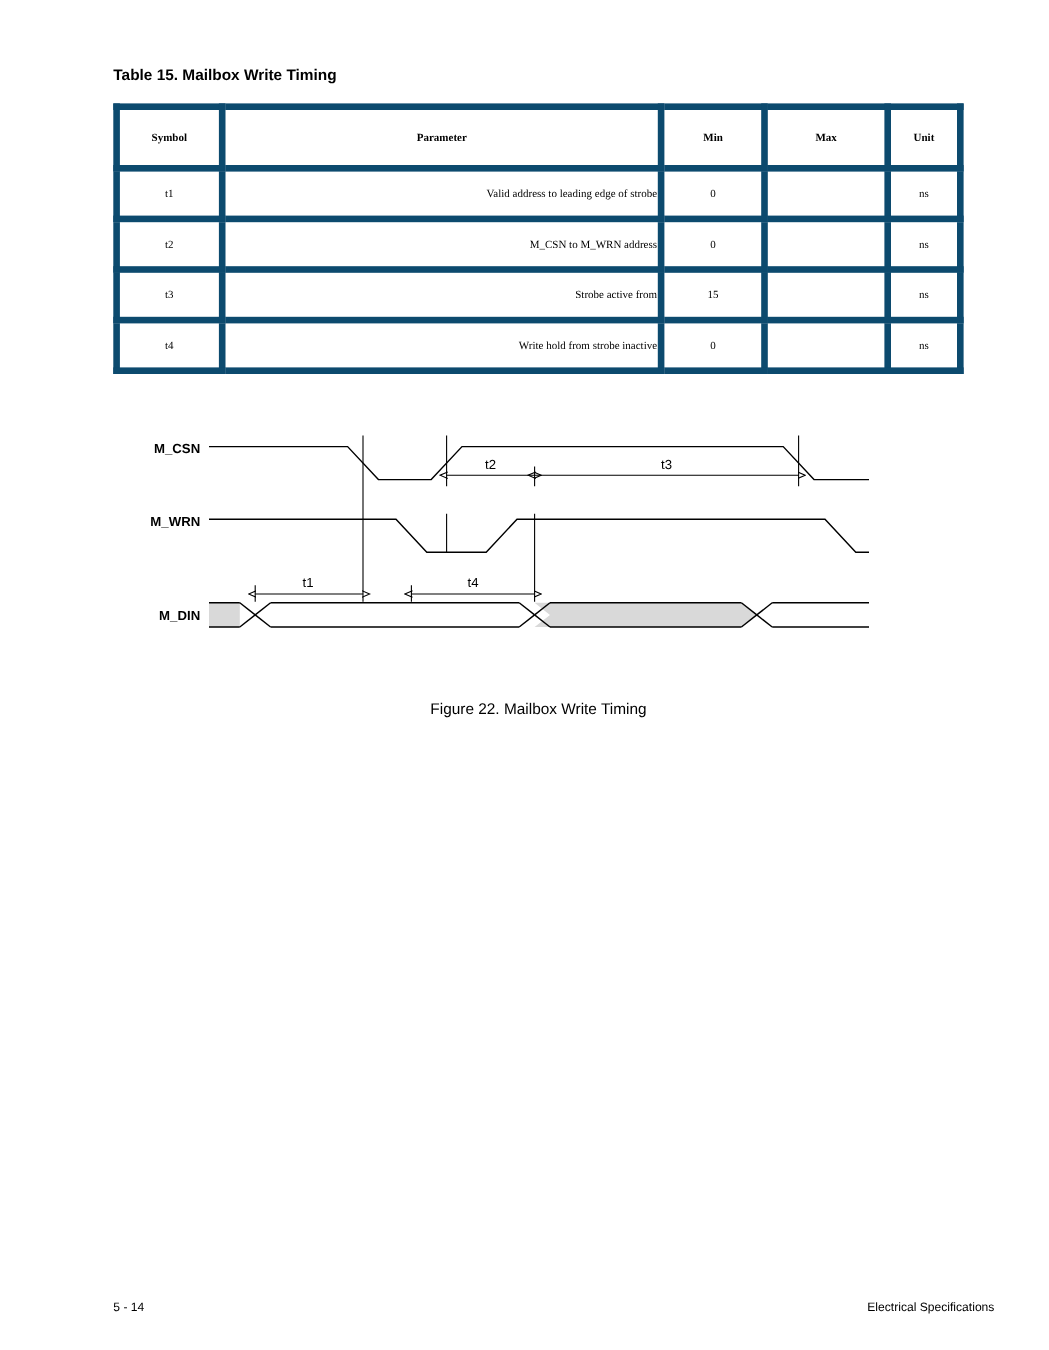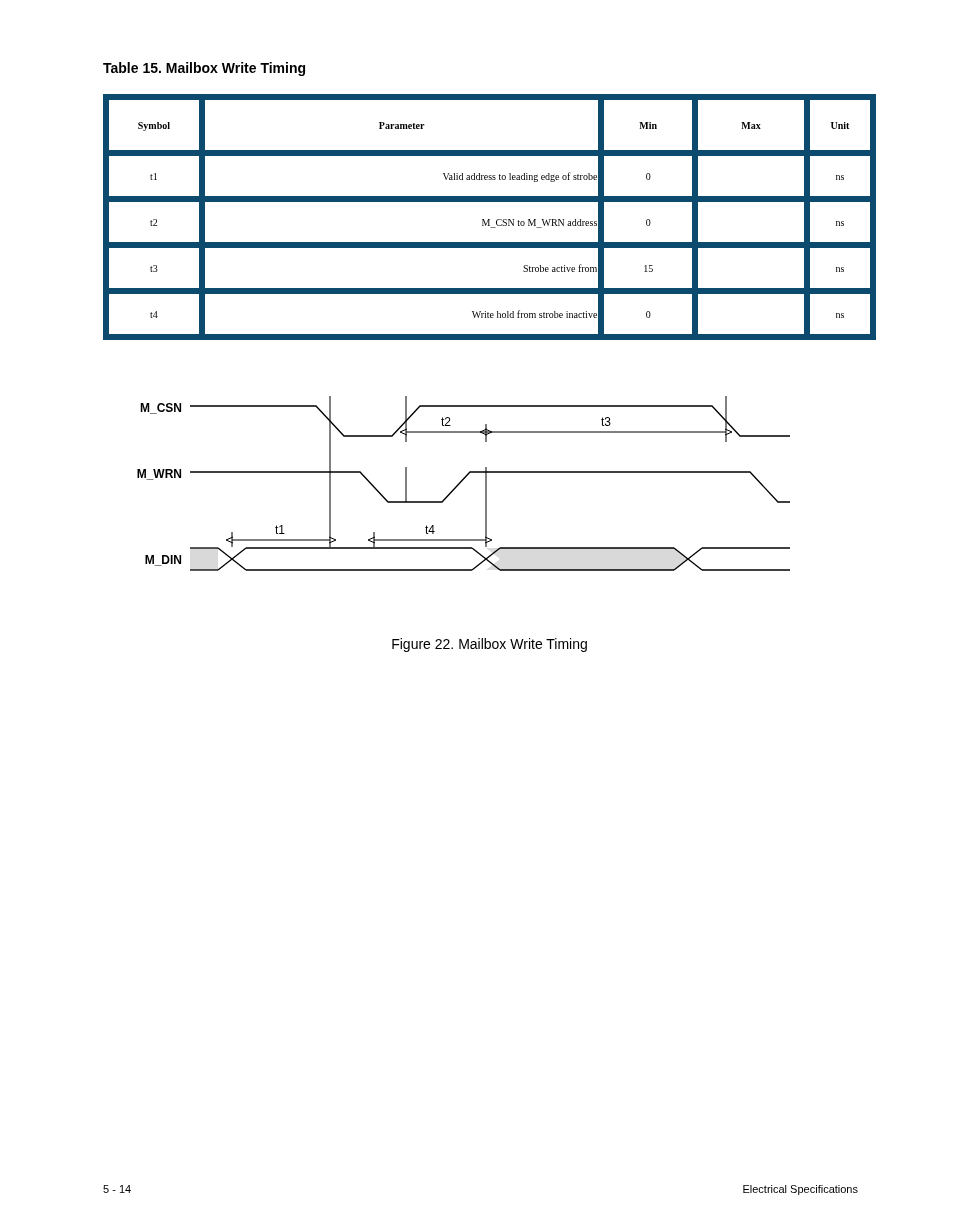--- a/index.html
+++ b/index.html
@@ -65,21 +65,21 @@
     margin-top: 24px;
   }
 
   .footer {
     position: absolute;
     left: 0;
     right: 0;
     bottom: 32px;
     display: flex;
     justify-content: space-between;
-    padding: 0 96px 0 103px;
+    padding: 0 50px 0 103px;
     font-family: Arial, Helvetica, sans-serif;
     font-size: 11px;
   }
 </style>
 </head>
 <body>
 
 <div class="page">
 
   <p class="table-title">

